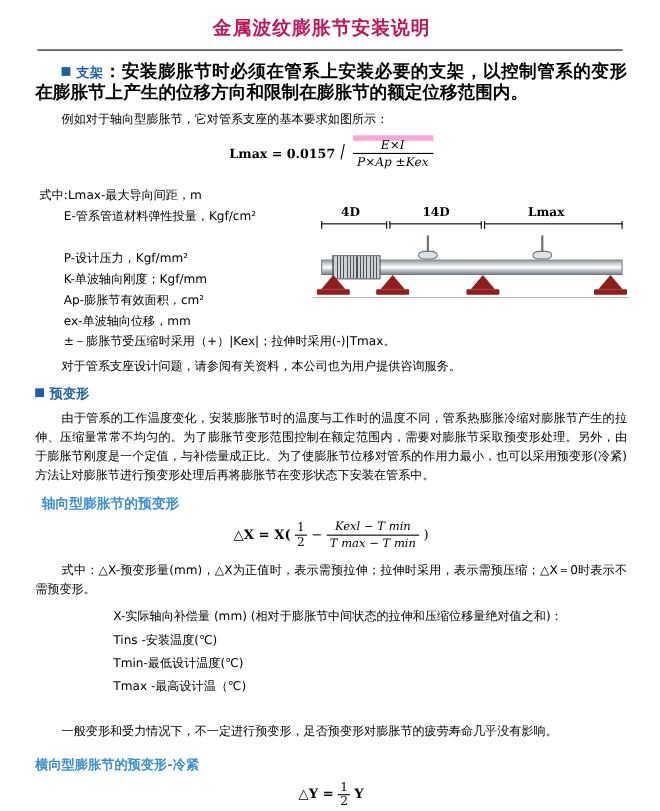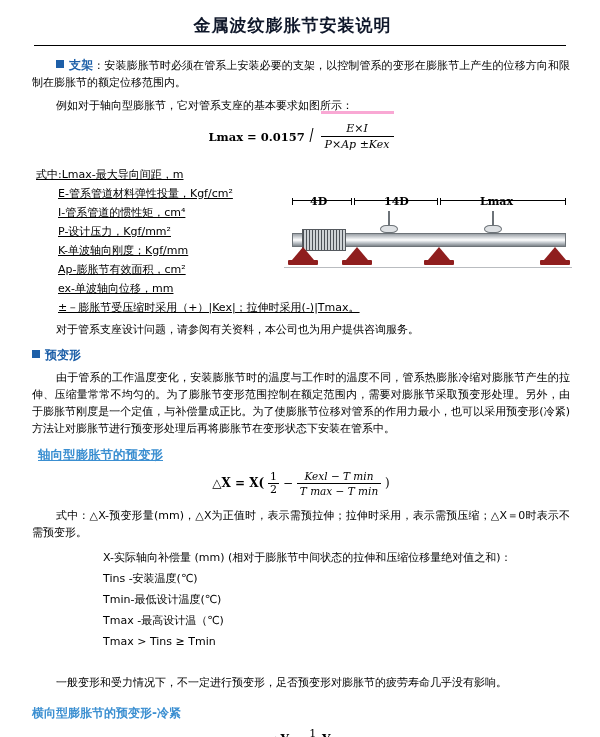--- a/index.html
+++ b/index.html
@@ -20,21 +20,21 @@
     height: 737px;
     padding: 0;
     box-sizing: border-box;
   }
   .title {
     text-align: center;
     font-size: 17px;
     font-weight: bold;
     letter-spacing: 1px;
     margin: 14px 15px 0 0;
-    color: #0f172a;
+    color: #be185d;
   }
   .title-rule {
     border: none;
     border-top: 1px solid #000;
     margin: 8px 34px 10px 34px;
   }
   .body-wrap {
     padding: 0 30px 0 32px;
   }
   p.para {
@@ -56,30 +56,29 @@
   }
   .sq {
     display: inline-block;
     width: 8px;
     height: 8px;
     background: #1d5fa8;
     margin-right: 5px;
     vertical-align: 1px;
   }
   .sec-head-inline {
-    font-size: 11px;
+    font-size: 16px;
     color: #000;
-    font-weight: normal;
+    font-weight: bold;
   }
   .sub-head {
     font-size: 12.5px;
     font-weight: bold;
     color: #3b8fd1;
     margin: 10px 0 6px 6px;
-    text-decoration: underline;
   }
   .sub-head2 {
     font-size: 12px;
     font-weight: bold;
     color: #3b8fd1;
     margin: 14px 0 6px 0;
   }
   .formula-box {
     text-align: center;
     margin: 8px 0 10px 0;
@@ -105,22 +104,22 @@
     content: "";
     position: absolute;
     left: 2px;
     top: 6px;
     width: 7px;
     height: 14px;
     border-left: 1px solid #000;
     transform: skewX(-12deg);
   }
   .radical .bar {
-    border-top: 3px solid #f9a8d4;
-    padding-top: 15px;
+    border-top: 5px solid #f9a8d4;
+    padding-top: 4px;
   }
   .frac {
     display: inline-block;
     text-align: center;
     vertical-align: middle;
     font-style: italic;
     font-size: 11px;
     line-height: 13px;
   }
   .frac .num {
@@ -144,21 +143,20 @@
     padding-left: 22px;
     text-align: center;
   }
   .two-col {
     display: flex;
     align-items: flex-start;
   }
   .col-left {
     width: 250px;
     flex: 0 0 250px;
-    text-decoration: underline;
   }
   .col-right {
     flex: 1 1 auto;
     padding-top: 22px;
   }
   
   .diagram {
     position: relative;
     width: 288px;
     height: 110px;
@@ -166,21 +164,21 @@
   }
   .dim-row {
     position: relative;
     height: 26px;
   }
   .dim-label {
     position: absolute;
     font-size: 11px;
     font-weight: bold;
     font-family: "DejaVu Serif", "Liberation Serif", serif;
-    top: 12px;
+    top: 0;
   }
   .dim-line {
     position: absolute;
     top: 17px;
     height: 0;
     border-top: 1px solid #000;
   }
   .dim-line::before, .dim-line::after {
     content: "";
     position: absolute;
@@ -356,21 +354,21 @@
           </span>
         </span>
       </span>
     </div>
 
     <div class="two-col">
       <div class="col-left">
         <div class="defs">
           <span class="d">式中:Lmax-最大导向间距，m</span><br>
           <span class="d sub">E-管系管道材料弹性投量，Kgf/cm²</span><br>
-          <span class="d sub">I-管系管道的惯性矩，cm⁴</span><br>
+          <br>
           <span class="d sub">P-设计压力，Kgf/mm²</span><br>
           <span class="d sub">K-单波轴向刚度；Kgf/mm</span><br>
           <span class="d sub">Ap-膨胀节有效面积，cm²</span><br>
           <span class="d sub">ex-单波轴向位移，mm</span><br>
           <span class="d sub">±－膨胀节受压缩时采用（+）|Kex|；拉伸时采用(-)|Tmax。</span>
         </div>
       </div>
 
       <div class="col-right">
         <div class="diagram">
@@ -439,21 +437,20 @@
       <span>)</span>
     </div>
 
     <p class="para indent tight">式中：△X-预变形量(mm)，△X为正值时，表示需预拉伸；拉伸时采用，表示需预压缩；△X＝0时表示不需预变形。</p>
 
     <div class="lines">
       <span class="ln">X-实际轴向补偿量 (mm) (相对于膨胀节中间状态的拉伸和压缩位移量绝对值之和)：</span>
       <span class="ln">Tins -安装温度(℃)</span>
       <span class="ln">Tmin-最低设计温度(℃)</span>
       <span class="ln">Tmax -最高设计温（℃)</span>
-      <span class="ln">Tmax &gt; Tins ≥ Tmin</span>
     </div>
 
     <p class="para indent" style="margin-top:22px;">一般变形和受力情况下，不一定进行预变形，足否预变形对膨胀节的疲劳寿命几乎没有影响。</p>
 
     <div class="sub-head2">横向型膨胀节的预变形-冷紧</div>
 
     <div class="eq-center">
       <span class="bold">△Y =</span>
       <span class="half">
         <span class="num">1</span>

